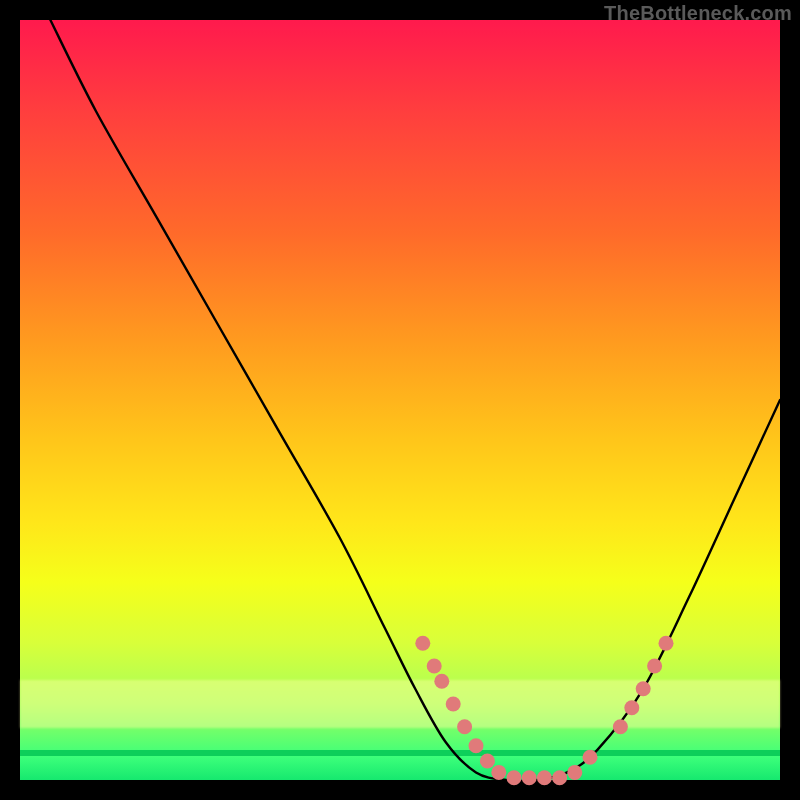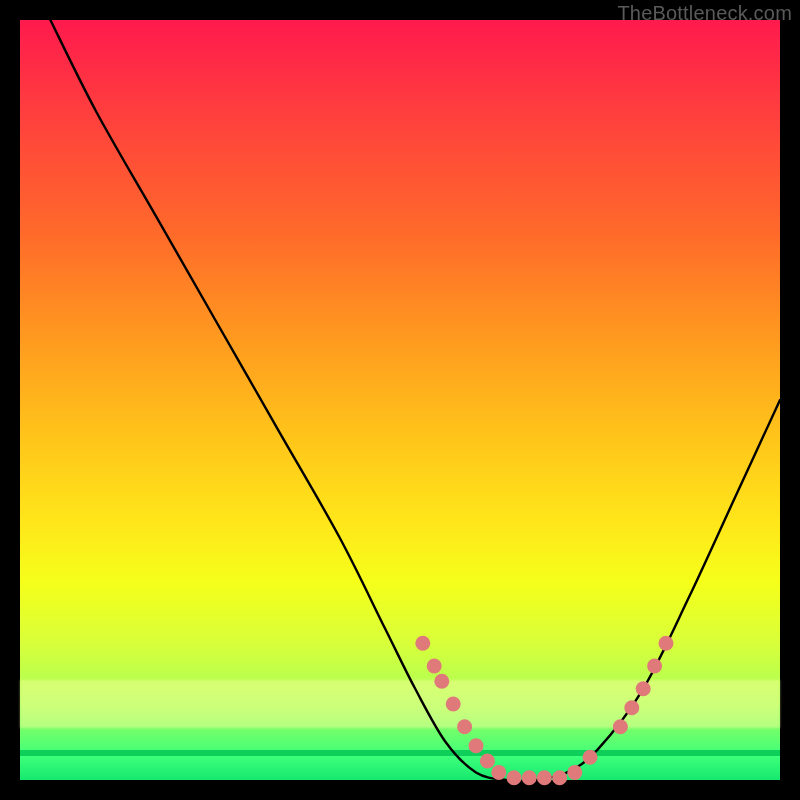--- a/index.html
+++ b/index.html
@@ -54,21 +54,21 @@
     bottom: 24px;
     height: 6px;
     background: #0dcf5a;
   }
   .attribution {
     position: absolute;
     top: 2px;
     right: 8px;
     color: #5a5a5a;
     font-size: 20px;
-    font-weight: 400;
+    font-weight: 700;
     letter-spacing: 0.2px;
     user-select: none;
   }
   svg.curve {
     position: absolute;
     left: 0;
     top: 0;
     width: 760px;
     height: 760px;
     overflow: visible;

